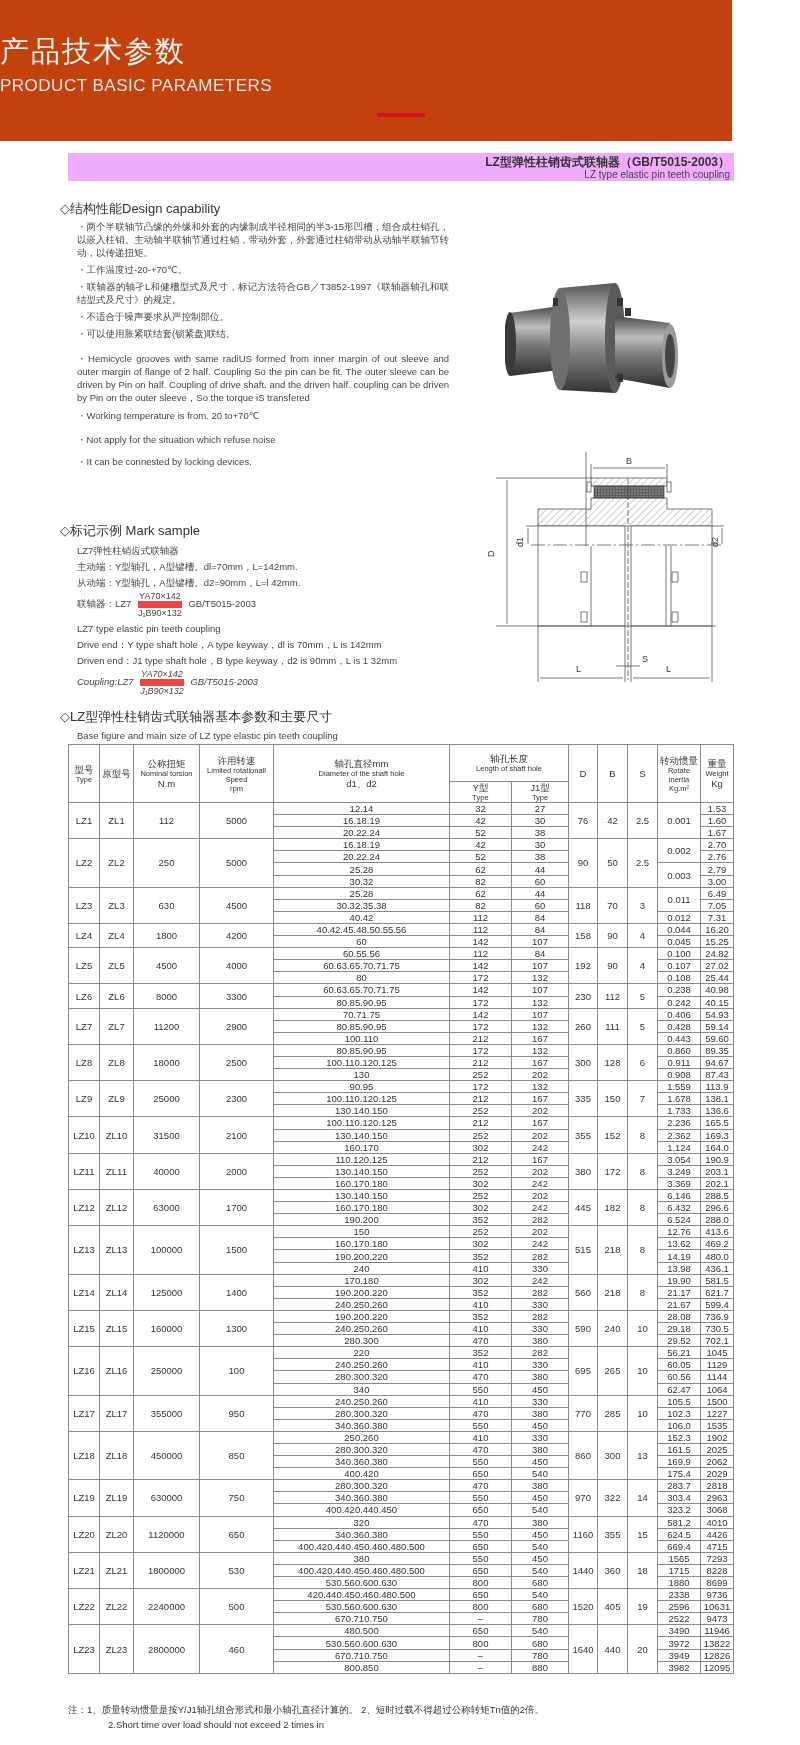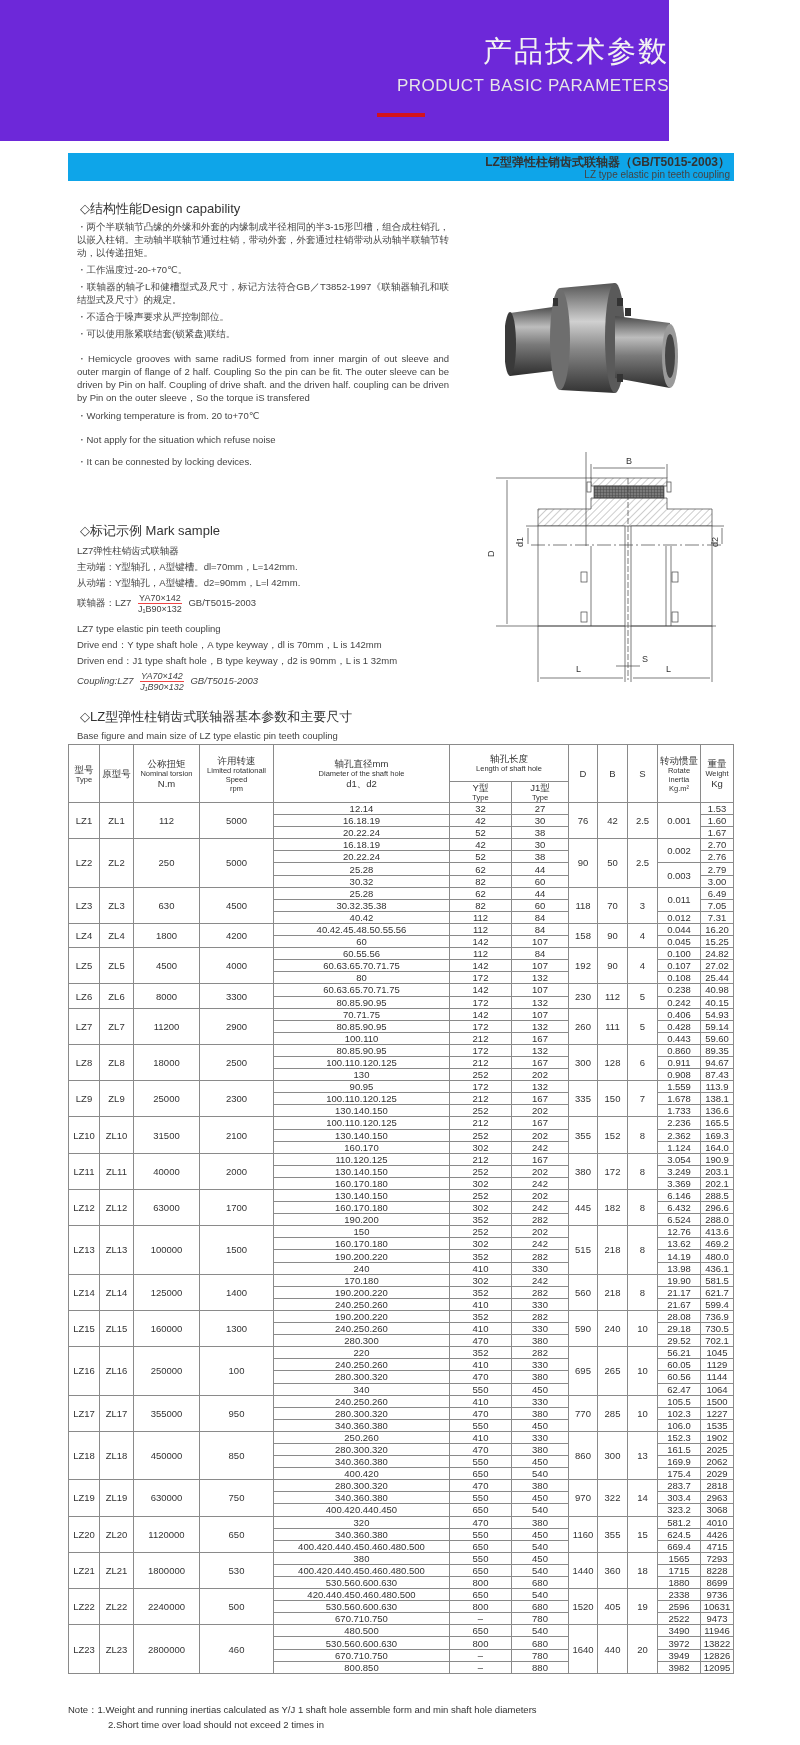--- a/index.html
+++ b/index.html
@@ -1,29 +1,29 @@
 <!DOCTYPE html>
 <html><head>
 <meta charset="utf-8">
 <style>
   * { box-sizing: border-box; margin: 0; padding: 0; }
   body { width: 800px; height: 1745px; background: #ffffff; font-family: "Liberation Sans", "DejaVu Sans", sans-serif; color: #333; position: relative; overflow: hidden; }
-  .hero { position: absolute; left: 0; top: 0; width: 669px; height: 141px; background: #6d28d9; text-align: right; }
+  .hero { position: absolute; left: 0; top: 0; width: 732px; height: 141px; background: #c2410c; text-align: left; }
   .hero-title { position: absolute; top: 32px; width: 100%; font-size: 29px; color: #f2f2f2; letter-spacing: 2px; font-family: "DejaVu Sans", sans-serif; }
   .hero-sub { position: absolute; top: 76px; width: 100%; font-size: 17px; color: #e6e6e6; letter-spacing: 0.5px; }
   .hero-bar { position: absolute; top: 113px; left: 377px; width: 48px; height: 4px; background: #d4121c; }
-  .banner { position: absolute; left: 68px; top: 153px; width: 666px; height: 28px; background: #0ea5e9; text-align: right; padding-right: 4px; }
+  .banner { position: absolute; left: 68px; top: 153px; width: 666px; height: 28px; background: #f0abfc; text-align: right; padding-right: 4px; }
   .banner-cn { font-size: 12px; color: #333; line-height: 14px; padding-top: 2px; font-weight: bold; }
   .banner-en { font-size: 10px; color: #444; line-height: 12px; }
-  .sec-h { position: absolute; left: 80px; font-size: 13px; color: #333; }
+  .sec-h { position: absolute; left: 60px; font-size: 13px; color: #333; }
   .para { position: absolute; left: 77px; width: 372px; font-size: 9.5px; line-height: 13px; color: #444; text-align: justify; }
   .para-en { font-size: 9.5px; line-height: 13px; }
   .mark { position: absolute; left: 77px; font-size: 9.5px; line-height: 16px; color: #444; }
   .frac { display: inline-block; vertical-align: middle; text-align: center; font-size: 9px; line-height: 10px; margin: 0 4px; }
-  .frac .num { border-bottom: 1px solid #ef4444; display: block; }
+  .frac .num { border-bottom: 7px solid #ef4444; display: block; }
   .photo { position: absolute; left: 505px; top: 278px; }
   .drawing { position: absolute; left: 476px; top: 452px; }
   .table-wrap { position: absolute; left: 68px; top: 744px; width: 665px; }
   table { border-collapse: collapse; width: 665px; font-size: 9.5px; color: #333; table-layout: fixed; }
   th, td { border: 1px solid #8a8a8a; text-align: center; vertical-align: middle; padding: 0; }
   th { font-weight: normal; font-size: 9.5px; line-height: 11px; }
   th small { font-size: 7.5px; display: block; line-height: 9px; }
   td { height: 12.1px; line-height: 11px; }
   .notes { position: absolute; left: 68px; top: 1702px; font-size: 9.5px; line-height: 15px; color: #333; }
   .notes .indent { padding-left: 40px; }
@@ -861,15 +861,15 @@
           <td>–</td>
           <td>880</td>
           <td>3982</td>
           <td>12095</td>
         </tr>
       </tbody>
   </table>
 </div>
 
 <div class="notes">
-  <div>Note：1.Weight and running inertias calculated as Y/J 1 shaft hole assemble form and min shaft hole diameters</div>
+  <div>注：1、质量转动惯量是按Y/J1轴孔组合形式和最小轴孔直径计算的。  2、短时过载不得超过公称转矩Tn值的2倍。</div>
   <div class="indent">2.Short time over load should not exceed 2 times in</div>
 </div>
 
 </body></html>

